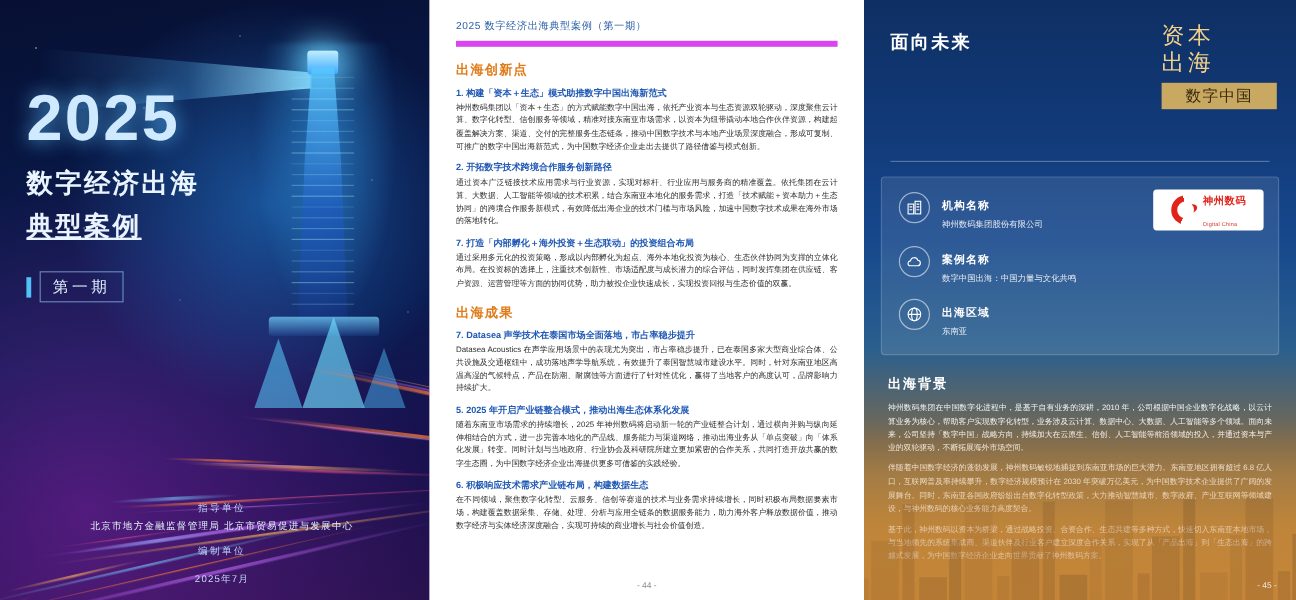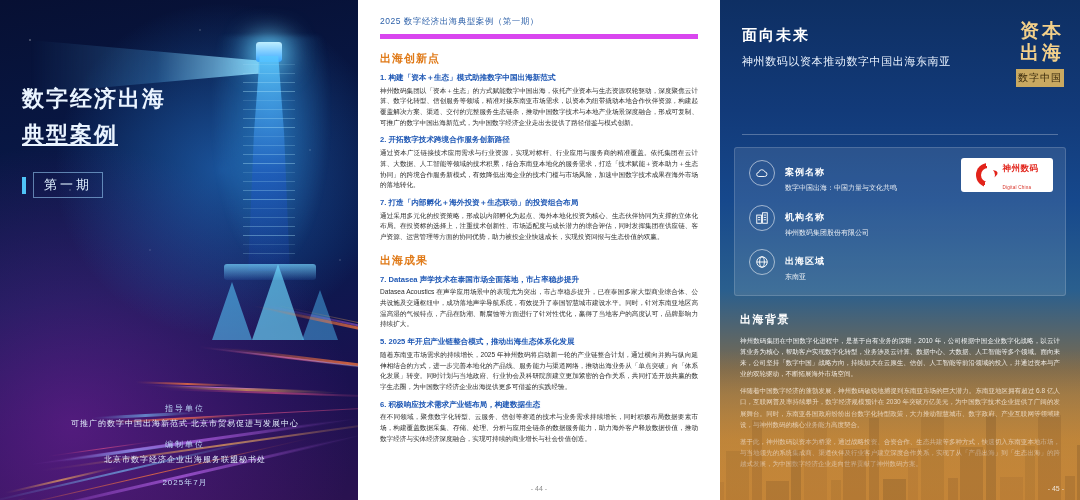--- a/index.html
+++ b/index.html
@@ -171,26 +171,26 @@
     position: relative; padding: 26px 22px 0 22px;
     min-height: 120px;
   }
   .cp-case-no { font-size: 15px; font-weight: 700; letter-spacing: 2px; color:#ffffff; }
   .cp-case-title { margin-top: 9px; font-size: 11px; letter-spacing: .6px; color:#eaf3ff; }
   .cp-badge {
     position: absolute; right: 16px; top: 20px;
     text-align: left;
   }
   .cp-badge .big {
-    font-size: 19px; font-weight: 700; color: #f3d08a; letter-spacing: 3px; line-height: 1.15; text-align: right;
+    font-size: 19px; font-weight: 400; color: #f3d08a; letter-spacing: 3px; line-height: 1.15;
   }
   .cp-badge .tagbox {
     margin-top: 5px; display:inline-block;
     background: #c9a961; color: #3a2a0c;
-    font-size: 10px; padding: 2px 2px; letter-spacing: 1px;
+    font-size: 13px; padding: 2px 20px; letter-spacing: 1px;
   }
   .cp-divider { height: 1px; background: rgba(255,255,255,.28); margin: 14px 22px 0 22px; }
 
   .cp-card {
     position: relative;
     margin: 12px 14px 0 14px;
     background: rgba(255,255,255,.10);
     border: 1px solid rgba(255,255,255,.16);
     border-radius: 3px;
     padding: 12px 14px 12px 14px;
@@ -311,33 +311,33 @@
         <span style="width: 183px; left: 227px; bottom: 161px; background: linear-gradient(90deg, rgba(255, 255, 255, 0), rgba(255, 90, 140, 0.55), rgba(255, 255, 255, 0)); transform: rotate(7deg); height: 2px;"></span>
         <span style="width: 220px; left: 280px; bottom: 190px; background: linear-gradient(90deg, rgba(255, 255, 255, 0), rgba(255, 120, 60, 0.75), rgba(255, 255, 255, 0)); transform: rotate(12deg); height: 3px;"></span>
         <span style="width: 257px; left: 333px; bottom: 19px; background: linear-gradient(90deg, rgba(255, 255, 255, 0), rgba(255, 180, 90, 0.65), rgba(255, 255, 255, 0)); transform: rotate(-18deg); height: 1px;"></span>
         <span style="width: 294px; left: 6px; bottom: 48px; background: linear-gradient(90deg, rgba(255, 255, 255, 0), rgba(120, 200, 255, 0.6), rgba(255, 255, 255, 0)); transform: rotate(-13deg); height: 2px;"></span>
         <span style="width: 331px; left: 59px; bottom: 77px; background: linear-gradient(90deg, rgba(255, 255, 255, 0), rgba(200, 110, 255, 0.6), rgba(255, 255, 255, 0)); transform: rotate(-8deg); height: 3px;"></span>
         <span style="width: 368px; left: 112px; bottom: 106px; background: linear-gradient(90deg, rgba(255, 255, 255, 0), rgba(255, 90, 140, 0.55), rgba(255, 255, 255, 0)); transform: rotate(-3deg); height: 1px;"></span>
         <span style="width: 105px; left: 165px; bottom: 135px; background: linear-gradient(90deg, rgba(255, 255, 255, 0), rgba(255, 120, 60, 0.75), rgba(255, 255, 255, 0)); transform: rotate(2deg); height: 2px;"></span>
       </div>
 
     <div class="cover-title">
+      <div class="cover-year">2025</div>
       <div class="cover-l1">数字经济出海</div>
       <div class="cover-l2">典型案例</div>
       <div class="issue">
         <span class="bar"></span>
         <span class="txt">第一期</span>
       </div>
     </div>
 
     <div class="cover-footer">
       <div class="cf-label">指导单位</div>
-      <div class="cf-orgs">可推广的数字中国出海新范式    北京市贸易促进与发展中心</div>
+      <div class="cf-orgs">北京市地方金融监督管理局    北京市贸易促进与发展中心</div>
       <div class="cf-label">编制单位</div>
-      <div class="cf-orgs">北京市数字经济企业出海服务联盟秘书处</div>
       <div class="cf-date">2025年7月</div>
     </div>
   </section>
 
   <section class="textpage">
     <div class="tp-header">2025 数字经济出海典型案例（第一期）</div>
 
     <div class="sec-head">出海创新点</div>
     <div id="tp-group-1">
         <div>
@@ -392,47 +392,34 @@
         <div class="b" style="left: 266px; width: 10px; height: 84px; opacity: 0.65;"></div>
         <div class="b" style="left: 280px; width: 23px; height: 23px; opacity: 0.25;"></div>
         <div class="b" style="left: 305px; width: 10px; height: 54px; opacity: 0.35;"></div>
         <div class="b" style="left: 318px; width: 23px; height: 85px; opacity: 0.45;"></div>
         <div class="b" style="left: 345px; width: 10px; height: 24px; opacity: 0.55;"></div>
         <div class="b" style="left: 357px; width: 23px; height: 55px; opacity: 0.65;"></div>
       </div>
 
     <div class="cp-top">
       <div class="cp-case-no">面向未来</div>
-      <div class="cp-case-title">神州数码以资本推动数字中国出海东南亚</div>
       <div class="cp-badge">
         <div class="big">资本</div>
         <div class="big">出海</div>
         <div class="tagbox">数字中国</div>
       </div>
     </div>
     <div class="cp-divider"></div>
 
     <div class="cp-card">
       <div class="cp-logo">
         <span class="swoosh"></span>
         <span class="ltxt">
           <span class="cn">神州数码</span><br>
           <span class="en">Digital China</span>
-        </span>
-      </div>
-
-      <div class="kv">
-        <span class="ico">
-          <svg viewBox="0 0 24 24" fill="none" stroke="#ffffff" stroke-width="1.6">
-            <path d="M6.5 18h10a4 4 0 0 0 .4-7.98A5.5 5.5 0 0 0 6.3 11 3.5 3.5 0 0 0 6.5 18z"></path>
-          </svg>
-        </span>
-        <span class="kvtxt">
-          <span class="k">案例名称</span>
-          <span class="v" style="display:block">数字中国出海：中国力量与文化共鸣</span>
         </span>
       </div>
 
       <div class="kv">
         <span class="ico">
           <svg viewBox="0 0 24 24" fill="none" stroke="#ffffff" stroke-width="1.6">
             <rect x="3" y="7" width="8" height="14"></rect>
               <rect x="13" y="3" width="8" height="18"></rect>
             <line x1="5" y1="11" x2="9" y2="11"></line>
               <line x1="5" y1="15" x2="9" y2="15"></line>
@@ -443,20 +430,32 @@
         </span>
         <span class="kvtxt">
           <span class="k">机构名称</span>
           <span class="v" style="display:block">神州数码集团股份有限公司</span>
         </span>
       </div>
 
       <div class="kv">
         <span class="ico">
           <svg viewBox="0 0 24 24" fill="none" stroke="#ffffff" stroke-width="1.6">
+            <path d="M6.5 18h10a4 4 0 0 0 .4-7.98A5.5 5.5 0 0 0 6.3 11 3.5 3.5 0 0 0 6.5 18z"></path>
+          </svg>
+        </span>
+        <span class="kvtxt">
+          <span class="k">案例名称</span>
+          <span class="v" style="display:block">数字中国出海：中国力量与文化共鸣</span>
+        </span>
+      </div>
+
+      <div class="kv">
+        <span class="ico">
+          <svg viewBox="0 0 24 24" fill="none" stroke="#ffffff" stroke-width="1.6">
             <circle cx="12" cy="12" r="9"></circle>
             <ellipse cx="12" cy="12" rx="4" ry="9"></ellipse>
             <line x1="3" y1="12" x2="21" y2="12"></line>
           </svg>
         </span>
         <span class="kvtxt">
           <span class="k">出海区域</span>
           <span class="v" style="display:block">东南亚</span>
         </span>
       </div>

